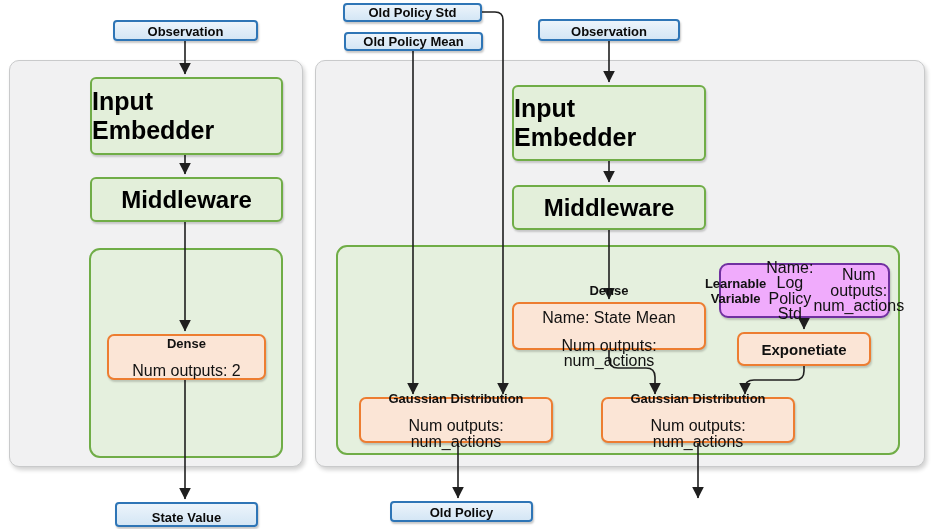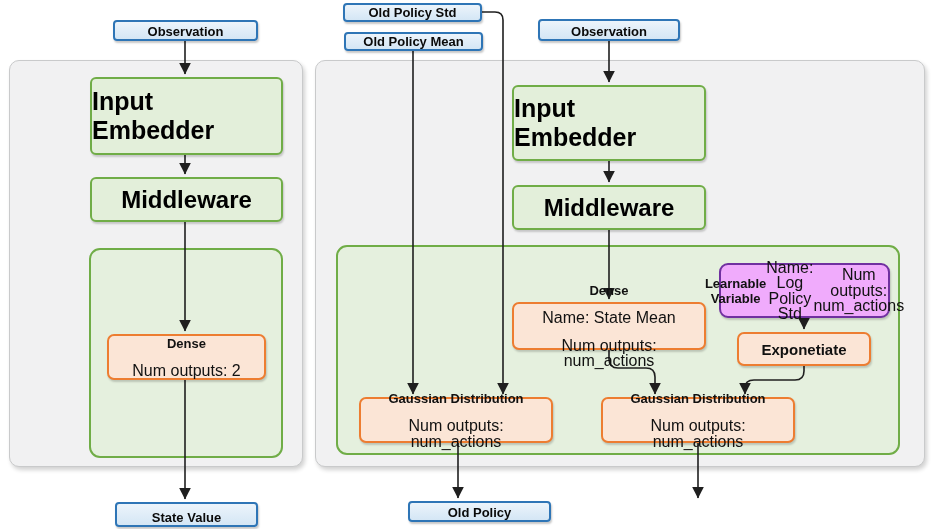--- a/index.html
+++ b/index.html
@@ -157,21 +157,21 @@
   <div class="orangebox node" style="left:601px; top:397px; width:194px; height:46px;">
     <div class="box-title">Gaussian Distribution</div>
     <div class="box-line">Num outputs: num_actions</div>
   </div>
 
   <div class="head-label" style="left:798px; top:388px; width:100px;">
     <div>PPO</div>
     <div>Head</div>
   </div>
 
-  <div class="bluebox node" style="left:390px; top:501px; width:143px; height:21px;margin-left:18px;">
+  <div class="bluebox node" style="left:390px; top:501px; width:143px; height:21px;">
     <span>Old Policy</span>
   </div>
 
   <div class="bluebox node" style="left:626px; top:501px; width:144px; height:21px;margin-top:40px;">
     <span>New Policy</span>
   </div>
 
 </div>
 
 </body></html>

